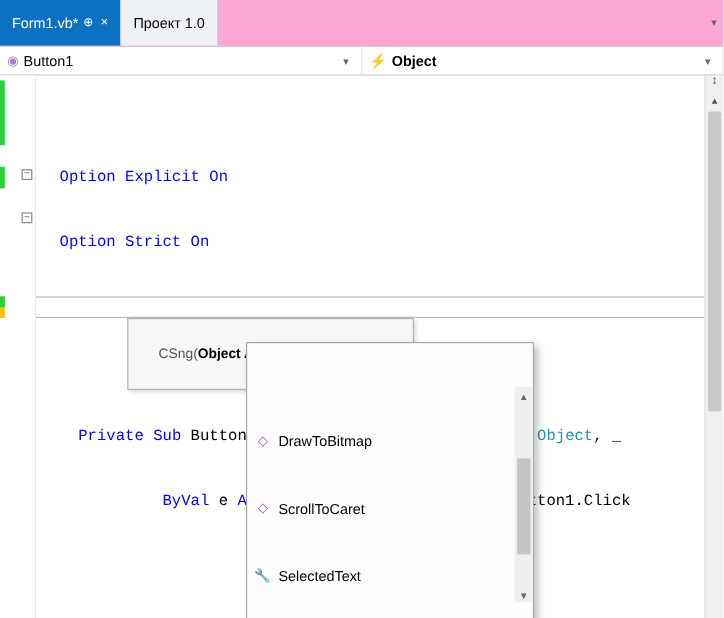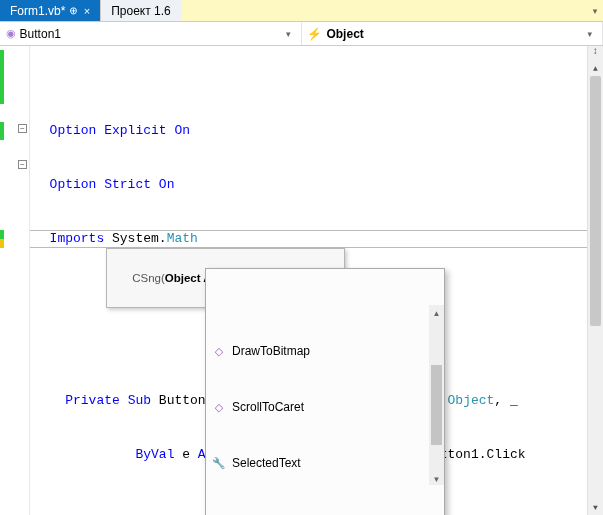--- a/index.html
+++ b/index.html
@@ -7,22 +7,22 @@
     font-family: Consolas, 'Courier New', monospace;
     font-size: 13px;
     background: #fff;
     width: 603px;
     height: 515px;
     overflow: hidden;
     position: relative;
   }
   .tabs {
     display: flex;
-    background: #fef9c3;
-    height: 22px;
+    background: #f9a8d4;
+    height: 39px;
     border-bottom: 1px solid #ccc;
     font-family: 'Segoe UI', sans-serif;
     font-size: 12px;
     align-items: stretch;
     justify-content: flex-end;
   }
   .tab {
     padding: 2px 10px;
     display: flex;
     align-items: center;
@@ -139,21 +139,21 @@
 </head>
 <body>
 
 <div class="tabs">
   <div class="tab active">
     <span>Form1.vb*</span>
     <span class="pin">⊕</span>
     <span class="close">×</span>
   </div>
   <div class="tab" style="border-right:none;">
-    <span>Проект 1.6</span>
+    <span>Проект 1.0</span>
   </div>
   <div class="tabs-spacer"></div>
   <div class="dd-arrow">▾</div>
 </div>
 
 <div class="navbar">
   <div class="navcell">
     <span class="cube">◉</span>
     <span>Button1</span>
     <span class="dd">▾</span>
@@ -173,21 +173,20 @@
     <div class="greenbar" style="top:184px; height:9px;"></div>
     <div class="outline-box" style="top:78px;">−</div>
     <div class="outline-box" style="top:114px;">−</div>
   </div>
 
   <div class="code">
     <div class="highlight-line" style="top:184px;"></div>
 
     <div class="line">  <span class="kw">Option Explicit On</span></div>
     <div class="line">  <span class="kw">Option Strict On</span></div>
-    <div class="line">  <span class="kw">Imports</span><span class="txt"> System.</span><span class="typ">Math</span></div>
     <div class="line">&nbsp;</div>
     <div class="line">&nbsp;</div>
     <div class="line">    <span class="kw">Private Sub</span><span class="txt"> Button1_Click(</span><span class="kw">ByVal</span><span class="txt"> sender </span><span class="kw">As</span><span class="txt"> System.</span><span class="typ">Object</span><span class="txt">, _</span></div>
     <div class="line">             <span class="kw">ByVal</span><span class="txt"> e </span><span class="kw">As</span><span class="txt"> System.</span><span class="typ">EventArgs</span><span class="txt">) </span><span class="kw">Handles</span><span class="txt"> Button1.Click</span></div>
     
     
     
     
     
     

